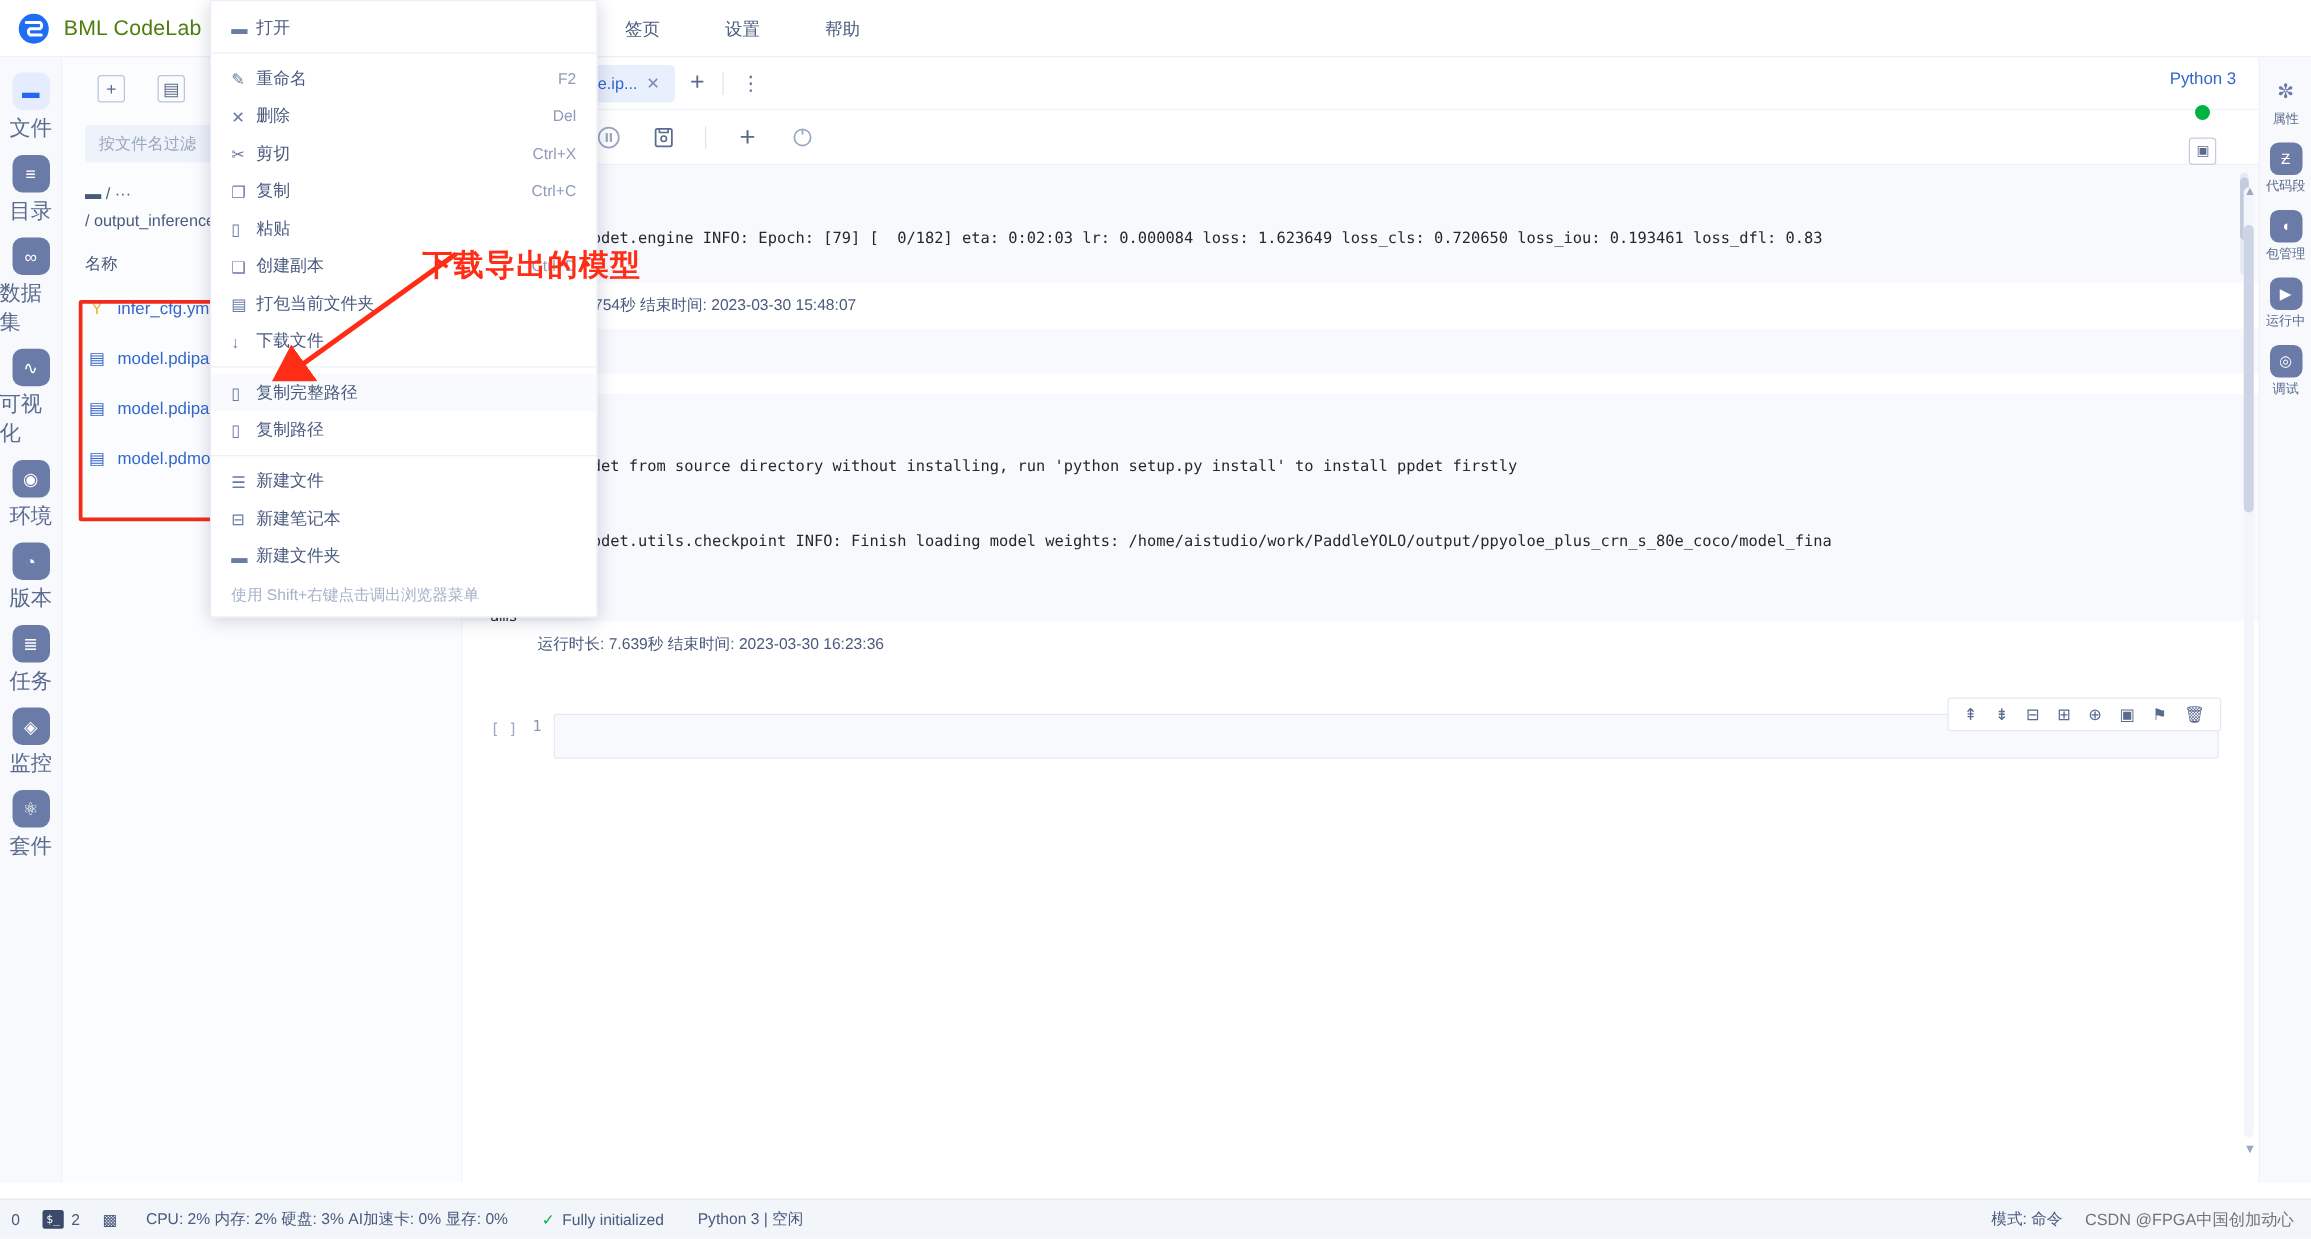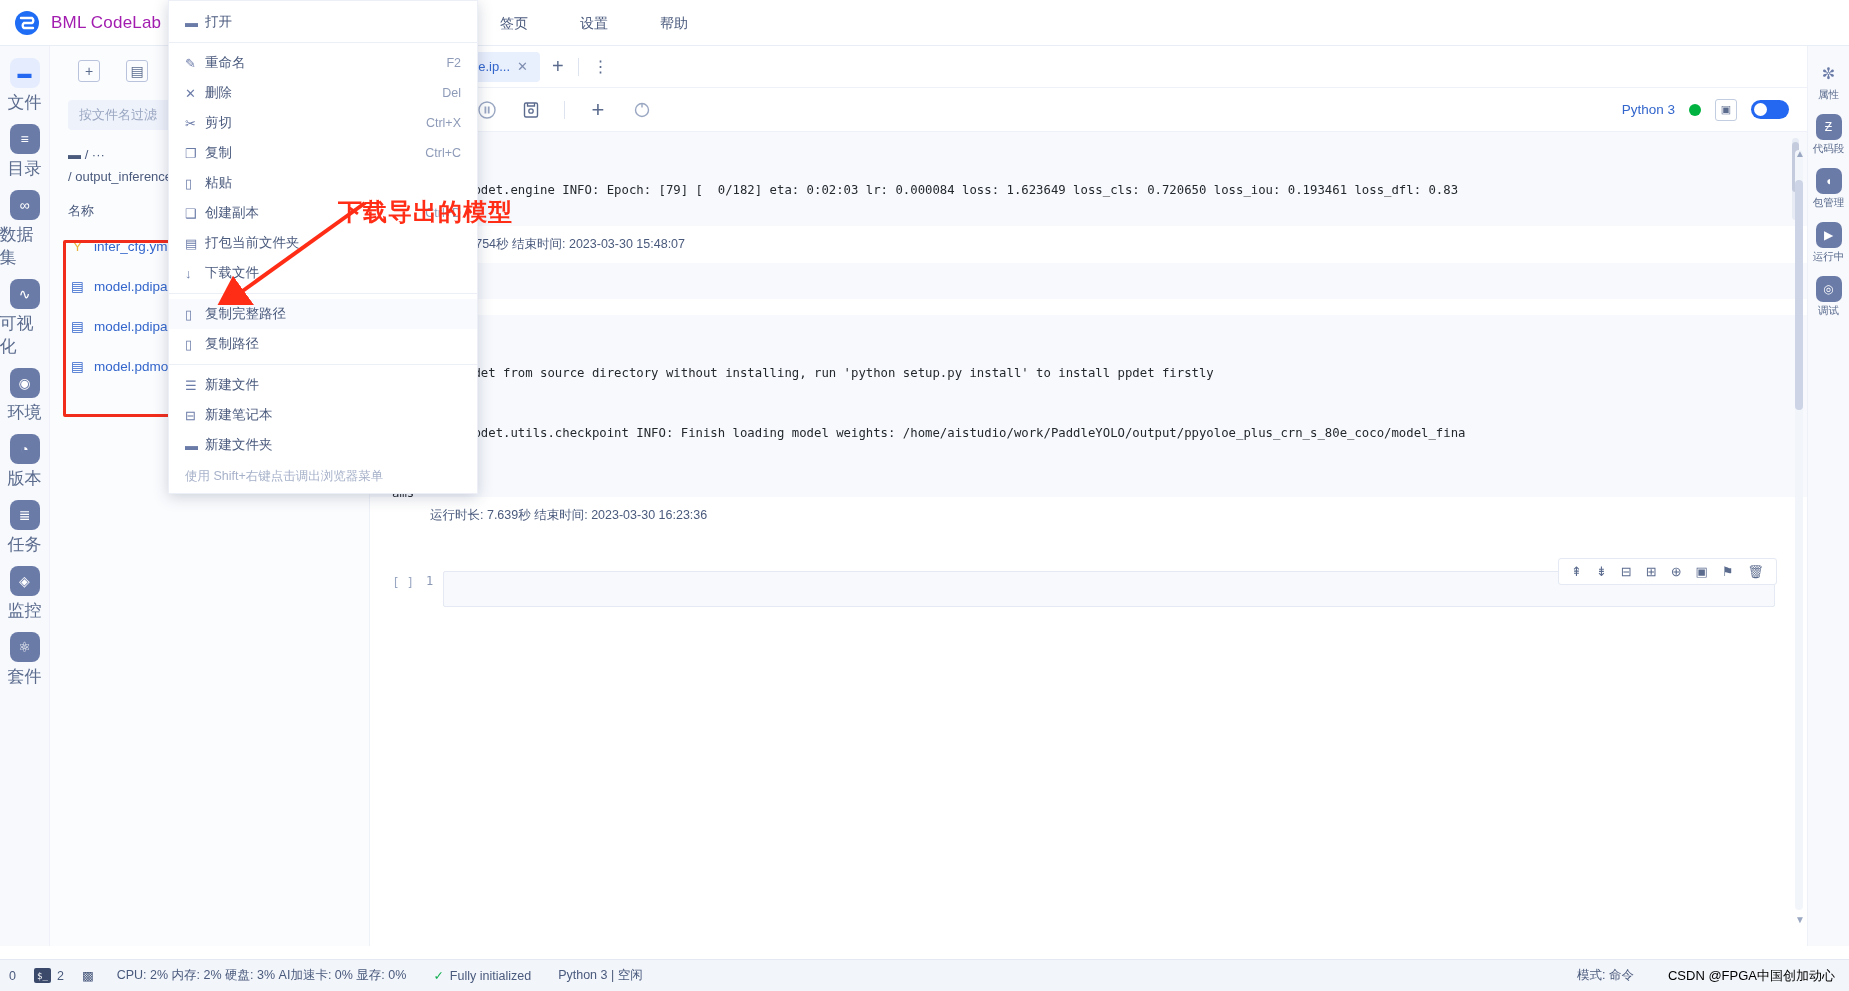--- a/index.html
+++ b/index.html
@@ -14,21 +14,21 @@
     font-size:13px;
   }
   
   .topbar{
     position:absolute; left:0; top:0; width:1849px; height:46px;
     background:#fff; border-bottom:1px solid #e9edf5;
     display:flex; align-items:center;
   }
   .brand{ display:flex; align-items:center; gap:11px; padding-left:14px; width:200px;}
   .brand-logo{ width:26px; height:26px; }
-  .brand-name{ font-size:17px; color:#a21caf; letter-spacing:.2px;}
+  .brand-name{ font-size:17px; color:#4d7c0f; letter-spacing:.2px;}
   .topmenu{ display:flex; align-items:center; gap:16px; margin-left:282px;}
   .topmenu > div{ padding:0 18px; font-size:14px; color:#4a5a7d; height:46px; line-height:46px; }
 
   
   .rail{
     position:absolute; left:0; top:46px; width:50px; height:900px;
     background:#f7f9fc; border-right:1px solid #eef1f7;
     display:flex; flex-direction:column; align-items:center; padding-top:12px;
   }
   .rail-item{ width:50px; display:flex; flex-direction:column; align-items:center; margin-bottom:10px; cursor:pointer;}
@@ -78,21 +78,21 @@
   .nb-tab-ghost{ display:flex;align-items:center;gap:8px;height:30px;padding:0 6px;color:#7e8db0;}
   .nb-plus{ font-size:20px;color:#5b6b8e;padding:0 8px;cursor:pointer;}
   .nb-kebab{ font-size:16px;color:#5b6b8e;padding:0 8px;cursor:pointer;letter-spacing:2px;}
 
   .nb-toolbar{
     height:44px; display:flex; align-items:center; gap:22px; padding-left:18px;
     border-bottom:1px solid #eef1f7; color:#5b6b8e;
   }
   .tb-ico{ width:22px;height:22px;display:flex;align-items:center;justify-content:center;cursor:pointer;}
   .tb-sep{ width:1px;height:18px;background:#dde3ef;}
-  .tb-right{ margin-left:auto; display:flex; align-items:center; gap:14px; padding-right:18px;}
+  .tb-right{ margin-left:auto; display:flex; align-items:center; gap:14px; padding-right:18px;flex-direction:column;}
   .kernel-name{ font-size:13.5px;color:#3366cc;}
   .kernel-dot{ width:12px;height:12px;border-radius:50%;background:#00b341;}
   .toggle{ width:38px;height:19px;border-radius:10px;background:#2468f2;position:relative;cursor:pointer;}
   .toggle:after{ content:"";position:absolute;left:3px;top:3px;width:13px;height:13px;border-radius:50%;background:#fff;}
   .badge-sq{ width:22px;height:22px;border:1px solid #c3cde1;border-radius:3px;display:flex;align-items:center;justify-content:center;font-size:11px;}
 
   
   .out-block{ background:#f7f9fd; font-family:"DejaVu Sans Mono", monospace; font-size:12.3px;
     color:#24292e; line-height:20px; white-space:pre; overflow:hidden;}
   .out-wrap{ position:relative; margin:0; }
@@ -125,21 +125,21 @@
   
   .status{
     position:absolute; left:0; bottom:0; width:1849px; height:32px;
     background:#f2f5fa; border-top:1px solid #e3e8f2;
     display:flex; align-items:center; font-size:12.5px; color:#4a5a7d; gap:0;
   }
   .st-item{ padding:0 9px; display:flex;align-items:center;gap:6px;}
   .term-ico{ width:17px;height:15px;background:#3b4a6b;color:#fff;border-radius:2px;
     font-size:9px;display:flex;align-items:center;justify-content:center;font-family:"DejaVu Sans Mono",monospace;}
   .st-right{ margin-left:auto; display:flex; align-items:center; padding-right:14px; gap:18px;}
-  .watermark{ color:#000000; font-size:13px;margin-left:16px;}
+  .watermark{ color:#737373; font-size:13px;}
 
   
   .ctxmenu{
     position:absolute; left:168px; top:0px; width:310px; background:#fff;
     box-shadow:0 3px 14px rgba(40,55,90,.22); border:1px solid #eceff6;
     z-index:50; padding:6px 0 4px 0; font-size:13.5px;
   }
   .mi{ height:30px; display:flex; align-items:center; padding:0 16px; color:#4a5a7d; cursor:pointer; position:relative;}
   .mi .mi-ico{ width:20px; display:flex; align-items:center; color:#6b7ba8; font-size:13px;}
   .mi .mi-lbl{ flex:1; }

